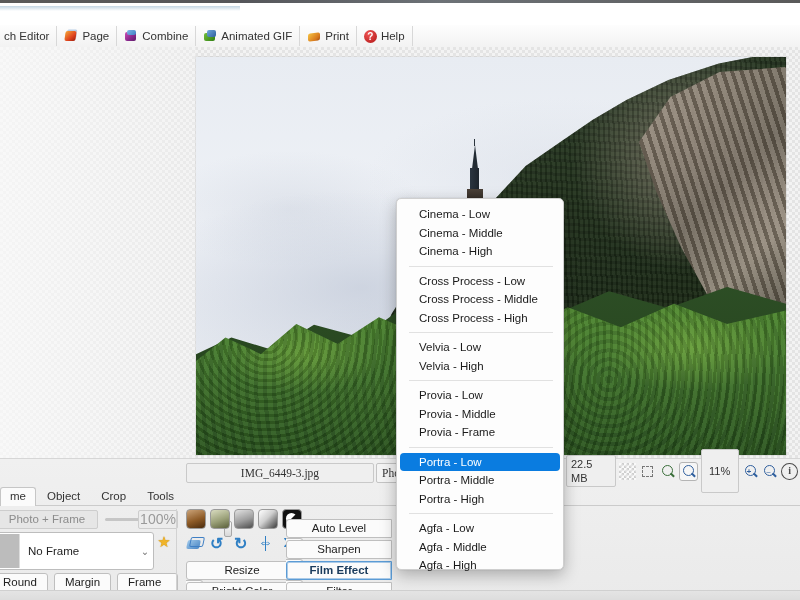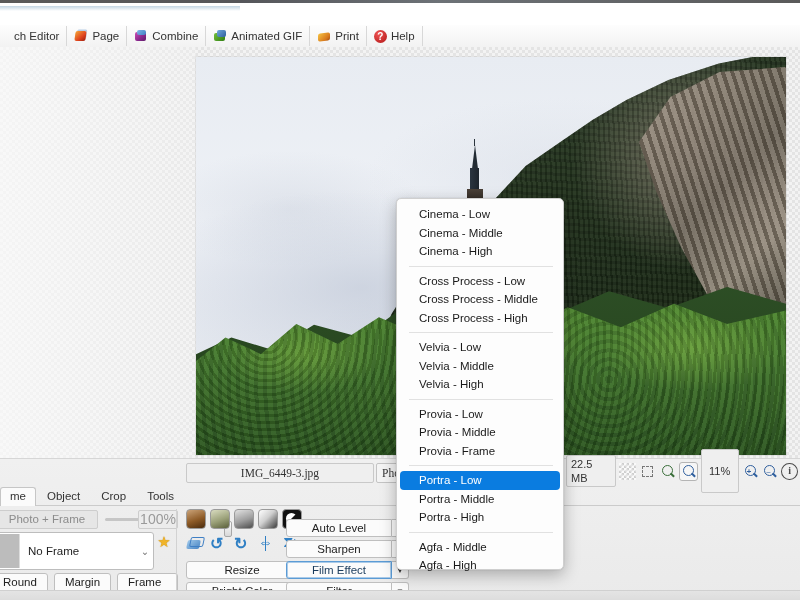--- a/index.html
+++ b/index.html
@@ -56,21 +56,21 @@
     align-items: center;
     gap: 4px;
     height: 20px;
     padding: 0 7px;
     border-right: 1px solid #d8d8d8;
     color: #333;
     font-size: 11.5px;
     white-space: nowrap;
     cursor: default;
   }
-  .menu-item.clipped { padding-left: 14px; }
+  .menu-item.clipped { padding-left: 4px; }
   .mi-icon { width: 14px; height: 14px; position: relative; flex: 0 0 14px; }
 
   
   .ic-page::before {
     content:""; position:absolute; left:1px; top:2px; width:11px; height:10px;
     background: linear-gradient(135deg,#f4a63a,#e0451f 60%,#9c1d0d);
     border-radius: 2px; transform: skewX(-8deg);
     box-shadow: 1px -2px 0 -0.5px #b8cde6;
   }
   .ic-combine::before {
@@ -436,21 +436,21 @@
     background:#2f7fc4;
   }
   .ic-vflip::before {
     content:"⧗"; position:absolute; left:1px; top:-2px; font-size:15px; color:#2f7fc4;
   }
   .ic-vflip::after {
     content:"↕"; position:absolute; left:10px; top:0px; font-size:11px; color:#2f7fc4;
   }
 
   .split-btn {
-    position:absolute; display:flex; height:18px;
+    position:absolute; display:flex; height:18px;flex-direction:column;
   }
   .split-main {
     background:#fbfbfb; border:1px solid #bfbfbf; border-radius:3px 0 0 3px;
     font-size:11.5px; color:#222; line-height:17px; text-align:center;
     cursor:default;
   }
   .split-main.focus {
     border-color:#5b9bd5; box-shadow:0 0 0 1px rgba(91,155,213,.5) inset;
     color:#1a3b5c;
   }
@@ -526,31 +526,31 @@
   <div class="dropdown">
     <div class="dd-item">Cinema - Low</div>
     <div class="dd-item">Cinema - Middle</div>
     <div class="dd-item">Cinema - High</div>
     <div class="dd-sep"></div>
     <div class="dd-item">Cross Process - Low</div>
     <div class="dd-item">Cross Process - Middle</div>
     <div class="dd-item">Cross Process - High</div>
     <div class="dd-sep"></div>
     <div class="dd-item">Velvia - Low</div>
-    <div class="dd-item">Velvia - Middle</div>
     <div class="dd-item">Velvia - High</div>
     <div class="dd-sep"></div>
     <div class="dd-item">Provia - Low</div>
     <div class="dd-item">Provia - Middle</div>
     <div class="dd-item">Provia - Frame</div>
     <div class="dd-sep"></div>
     <div class="dd-item selected">Portra - Low</div>
     <div class="dd-item">Portra - Middle</div>
     <div class="dd-item">Portra - High</div>
     <div class="dd-sep"></div>
+    <div class="dd-item">Agfa - Low</div>
     <div class="dd-item">Agfa - Middle</div>
     <div class="dd-item">Agfa - High</div>
   </div>
 
   <div class="bottom">
 
     <div class="fname-row">
       <div class="fname-field">IMG_6449-3.jpg</div>
       <div class="pho-btn">Pho</div>
     </div>
@@ -637,21 +637,21 @@
 
       <div class="split-btn" style="left:100px; top:10px;">
         <div class="split-main" style="width:104px;">Auto Level</div>
         <div class="split-arrow">▼</div>
       </div>
       <div class="split-btn" style="left:100px; top:31px;">
         <div class="split-main" style="width:104px;">Sharpen</div>
         <div class="split-arrow">▼</div>
       </div>
       <div class="split-btn" style="left:100px; top:52px;">
-        <div class="split-main focus" style="width:104px;">Film Effect</div>
+        <div class="split-main focus" style="width:104px;font-weight:bold;">Film Effect</div>
         <div class="split-arrow">▼</div>
       </div>
       <div class="split-btn" style="left:100px; top:73px;">
         <div class="split-main" style="width:104px;">Filter</div>
         <div class="split-arrow">▼</div>
       </div>
     </div>
 
     <div class="bottom-edge"></div>
   </div>

